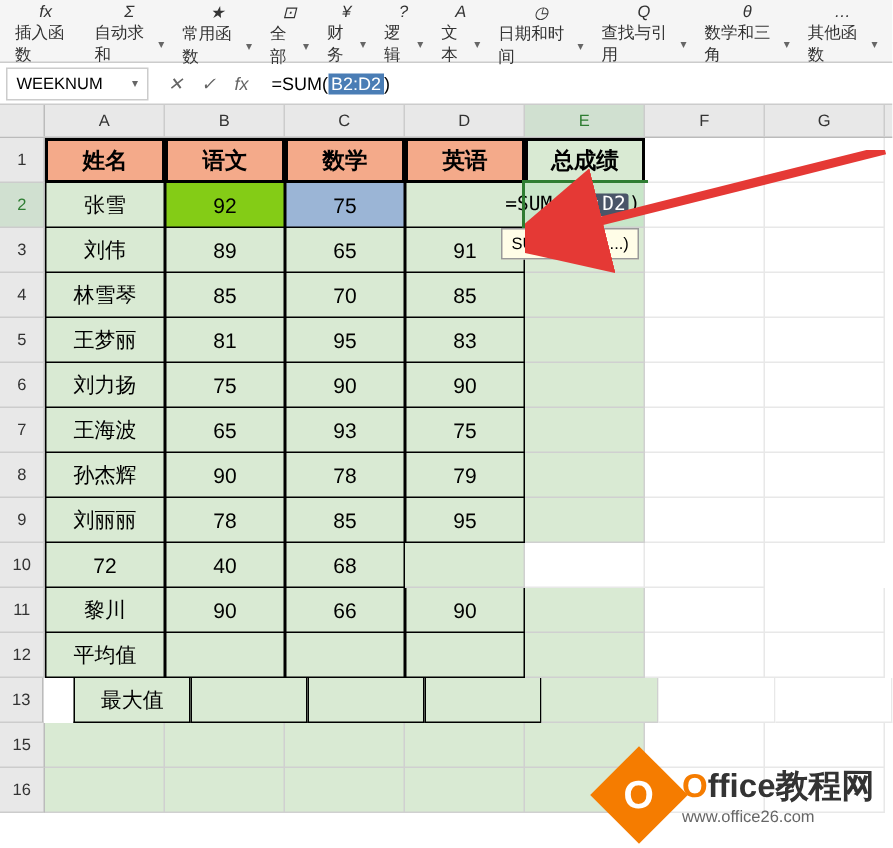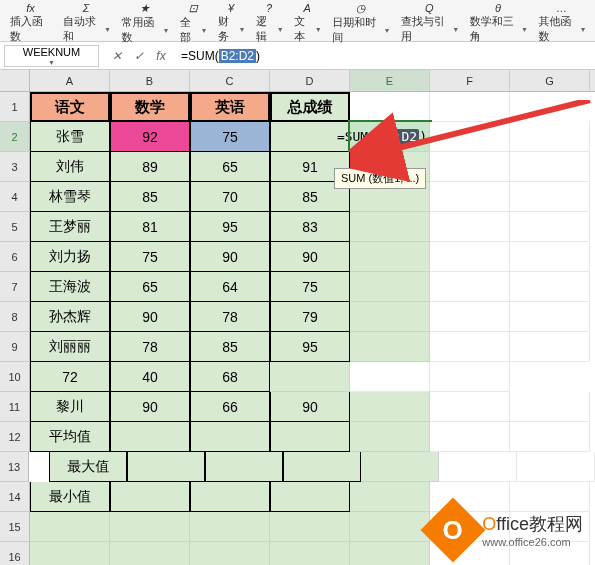--- a/index.html
+++ b/index.html
@@ -7,21 +7,21 @@
     
     
     .ribbon { background: #f5f5f5; border-bottom: 1px solid #ccc; height: 42px; display: flex; align-items: flex-start; padding: 2px 4px; }
     .ribbon-item { display: flex; flex-direction: column; align-items: center; padding: 0 6px; font-size: 11px; color: #333; height: 38px; justify-content: space-between; }
     .ribbon-icon { width: 22px; height: 20px; display: flex; align-items: center; justify-content: center; font-style: italic; }
     .ribbon-label { display: flex; align-items: center; gap: 2px; }
     .dropdown-arrow { font-size: 8px; color: #666; }
     
     
     .formula-bar { display: flex; align-items: center; height: 28px; border-bottom: 1px solid #ccc; background: #fff; }
-    .name-box { width: 95px; height: 22px; border: 1px solid #ccc; margin: 0 4px; display: flex; align-items: center; padding: 0 6px; font-size: 11px; justify-content: space-between; flex-direction: column; }
+    .name-box { width: 95px; height: 22px; border: 1px solid #ccc; margin: 0 4px; display: flex; align-items: center; padding: 0 6px; font-size: 11px; justify-content: space-between; }
     .name-box-drop { font-size: 8px; color: #666; }
     .fb-btns { display: flex; align-items: center; gap: 6px; padding: 0 6px; color: #666; font-style: italic; }
     .fb-btn { width: 16px; text-align: center; }
     .formula-input { flex: 1; padding: 0 6px; font-size: 12px; }
     .formula-input .sel { background: #4a7db5; color: #fff; padding: 0 2px; }
     
     
     .col-headers { display: flex; height: 22px; background: #e8e8e8; border-bottom: 1px solid #bbb; }
     .corner { width: 30px; border-right: 1px solid #bbb; background: #e8e8e8; }
     .col-h { width: 80px; border-right: 1px solid #ccc; display: flex; align-items: center; justify-content: center; font-size: 11px; color: #333; }
@@ -47,21 +47,21 @@
     .tooltip { position: absolute; background: #fffde7; border: 1px solid #999; padding: 2px 6px; font-size: 11px; white-space: nowrap; z-index: 10; }
     
     
     .arrow-svg { position: absolute; top: 100px; left: 350px; pointer-events: none; z-index: 20; }
     
     
     .watermark { position: absolute; bottom: 12px; right: 12px; display: flex; align-items: center; gap: 6px; }
     .wm-badge { width: 46px; height: 46px; transform: rotate(45deg); background: #f57c00; display: flex; align-items: center; justify-content: center; }
     .wm-badge span { transform: rotate(-45deg); color: #fff; font-size: 26px; font-weight: bold; }
     .wm-text { display: flex; flex-direction: column; }
-    .wm-title { font-size: 18px; font-weight: normal; color: #333; }
+    .wm-title { font-size: 22px; font-weight: bold; color: #333; }
     .wm-title .o { color: #f57c00; }
     .wm-url { font-size: 11px; color: #666; }
   </style>
 </head>
 <body>
 
 <div class="ribbon">
   <div class="ribbon-item">
     <span class="ribbon-icon">
         <i>fx</i>
@@ -164,31 +164,32 @@
   <div class="col-h">C</div>
   <div class="col-h">D</div>
   <div class="col-h active">E</div>
   <div class="col-h">F</div>
   <div class="col-h">G</div>
 </div>
 
 <div id="grid">
     <div class="grid-row">
       <div class="row-h">1</div>
+      <div class="cell hdr-cell">姓名</div>
       <div class="cell hdr-cell">语文</div>
       <div class="cell hdr-cell">数学</div>
       <div class="cell hdr-cell">英语</div>
       <div class="cell hdr-cell total">总成绩</div>
       <div class="cell outside"></div>
       <div class="cell outside"></div>
     </div>
     <div class="grid-row">
       <div class="row-h active">2</div>
       <div class="cell name-cell" style="border-top: none; border-right: 1px solid rgb(0, 0, 0); border-bottom: 1px solid rgb(0, 0, 0); border-left: 1px solid rgb(0, 0, 0); border-image: initial;">张雪</div>
-      <div class="cell" style="border-top: none; border-right: 1px solid rgb(0, 0, 0); border-bottom: 1px solid rgb(0, 0, 0); border-left: 1px solid rgb(0, 0, 0); border-image: initial; background: #ec4899;">92</div>
+      <div class="cell" style="border-top: none; border-right: 1px solid rgb(0, 0, 0); border-bottom: 1px solid rgb(0, 0, 0); border-left: 1px solid rgb(0, 0, 0); border-image: initial; background: #84cc16;">92</div>
       <div class="cell" style="border-top: none; border-right: 1px solid rgb(0, 0, 0); border-bottom: 1px solid rgb(0, 0, 0); border-left: 1px solid rgb(0, 0, 0); border-image: initial; background: rgb(155, 181, 214);">75</div>
       <div class="cell" style="border-top: none; border-right: 1px solid rgb(0, 0, 0); border-bottom: 1px solid rgb(0, 0, 0); border-left: 1px solid rgb(0, 0, 0); border-image: initial;"></div>
       <div class="cell edit-cell">
         <span>=SUM(</span>
         <span class="ref-highlight">B2:D2</span>
         <span>)</span>
       </div>
       <div class="cell outside"></div>
       <div class="cell outside"></div>
     </div>
@@ -229,21 +230,21 @@
       <div class="cell" style="border-top: none; border-right: 1px solid rgb(0, 0, 0); border-bottom: 1px solid rgb(0, 0, 0); border-left: 1px solid rgb(0, 0, 0); border-image: initial;">90</div>
       <div class="cell" style="border-top: none; border-right: 1px solid rgb(0, 0, 0); border-bottom: 1px solid rgb(0, 0, 0); border-left: 1px solid rgb(0, 0, 0); border-image: initial;">90</div>
       <div class="cell"></div>
       <div class="cell outside"></div>
       <div class="cell outside"></div>
     </div>
     <div class="grid-row">
       <div class="row-h">7</div>
       <div class="cell name-cell" style="border-top: none; border-right: 1px solid rgb(0, 0, 0); border-bottom: 1px solid rgb(0, 0, 0); border-left: 1px solid rgb(0, 0, 0); border-image: initial;">王海波</div>
       <div class="cell" style="border-top: none; border-right: 1px solid rgb(0, 0, 0); border-bottom: 1px solid rgb(0, 0, 0); border-left: 1px solid rgb(0, 0, 0); border-image: initial;">65</div>
-      <div class="cell" style="border-top: none; border-right: 1px solid rgb(0, 0, 0); border-bottom: 1px solid rgb(0, 0, 0); border-left: 1px solid rgb(0, 0, 0); border-image: initial;">64</div>
+      <div class="cell" style="border-top: none; border-right: 1px solid rgb(0, 0, 0); border-bottom: 1px solid rgb(0, 0, 0); border-left: 1px solid rgb(0, 0, 0); border-image: initial;">93</div>
       <div class="cell" style="border-top: none; border-right: 1px solid rgb(0, 0, 0); border-bottom: 1px solid rgb(0, 0, 0); border-left: 1px solid rgb(0, 0, 0); border-image: initial;">75</div>
       <div class="cell"></div>
       <div class="cell outside"></div>
       <div class="cell outside"></div>
     </div>
     <div class="grid-row">
       <div class="row-h">8</div>
       <div class="cell name-cell" style="border-top: none; border-right: 1px solid rgb(0, 0, 0); border-bottom: 1px solid rgb(0, 0, 0); border-left: 1px solid rgb(0, 0, 0); border-image: initial;">孙杰辉</div>
       <div class="cell" style="border-top: none; border-right: 1px solid rgb(0, 0, 0); border-bottom: 1px solid rgb(0, 0, 0); border-left: 1px solid rgb(0, 0, 0); border-image: initial;">90</div>
       <div class="cell" style="border-top: none; border-right: 1px solid rgb(0, 0, 0); border-bottom: 1px solid rgb(0, 0, 0); border-left: 1px solid rgb(0, 0, 0); border-image: initial;">78</div>
@@ -295,30 +296,20 @@
       <div class="row-h">13</div>
       <div class="cell name-cell" style="border-top: none; border-right: 1px solid rgb(0, 0, 0); border-bottom: 1px solid rgb(0, 0, 0); border-left: 1px solid rgb(0, 0, 0); border-image: initial; margin-left: 20px;">最大值</div>
       <div class="cell" style="border-top: none; border-right: 1px solid rgb(0, 0, 0); border-bottom: 1px solid rgb(0, 0, 0); border-left: 1px solid rgb(0, 0, 0); border-image: initial;"></div>
       <div class="cell" style="border-top: none; border-right: 1px solid rgb(0, 0, 0); border-bottom: 1px solid rgb(0, 0, 0); border-left: 1px solid rgb(0, 0, 0); border-image: initial;"></div>
       <div class="cell" style="border-top: none; border-right: 1px solid rgb(0, 0, 0); border-bottom: 1px solid rgb(0, 0, 0); border-left: 1px solid rgb(0, 0, 0); border-image: initial;"></div>
       <div class="cell"></div>
       <div class="cell outside"></div>
       <div class="cell outside"></div>
     </div>
     <div class="grid-row">
-      <div class="row-h">14</div>
-      <div class="cell name-cell" style="border-top: none; border-right: 1px solid rgb(0, 0, 0); border-bottom: 1px solid rgb(0, 0, 0); border-left: 1px solid rgb(0, 0, 0); border-image: initial;">最小值</div>
-      <div class="cell" style="border-top: none; border-right: 1px solid rgb(0, 0, 0); border-bottom: 1px solid rgb(0, 0, 0); border-left: 1px solid rgb(0, 0, 0); border-image: initial;"></div>
-      <div class="cell" style="border-top: none; border-right: 1px solid rgb(0, 0, 0); border-bottom: 1px solid rgb(0, 0, 0); border-left: 1px solid rgb(0, 0, 0); border-image: initial;"></div>
-      <div class="cell" style="border-top: none; border-right: 1px solid rgb(0, 0, 0); border-bottom: 1px solid rgb(0, 0, 0); border-left: 1px solid rgb(0, 0, 0); border-image: initial;"></div>
-      <div class="cell"></div>
-      <div class="cell outside"></div>
-      <div class="cell outside"></div>
-    </div>
-    <div class="grid-row">
       <div class="row-h">15</div>
       <div class="cell"></div>
       <div class="cell"></div>
       <div class="cell"></div>
       <div class="cell"></div>
       <div class="cell"></div>
       <div class="cell outside"></div>
       <div class="cell outside"></div>
     </div>
     <div class="grid-row">
@@ -326,21 +317,21 @@
       <div class="cell"></div>
       <div class="cell"></div>
       <div class="cell"></div>
       <div class="cell"></div>
       <div class="cell"></div>
       <div class="cell outside"></div>
       <div class="cell outside"></div>
     </div>
   </div>
 
-<div class="tooltip" style="top:168px; left:334px;">SUM (数值1, ...)</div>
+<div class="tooltip" style="top:152px; left:334px;">SUM (数值1, ...)</div>
 
 <svg class="arrow-svg" width="260" height="100">
   <defs>
     <marker id="ah" markerWidth="12" markerHeight="12" refX="2" refY="6" orient="auto">
       <path d="M0,0 L12,6 L0,12 Z" fill="#e53935"></path>
     </marker>
   </defs>
   <line x1="240" y1="0" x2="40" y2="50" stroke="#e53935" stroke-width="6" marker-end="url(#ah)"></line>
 </svg>
 

